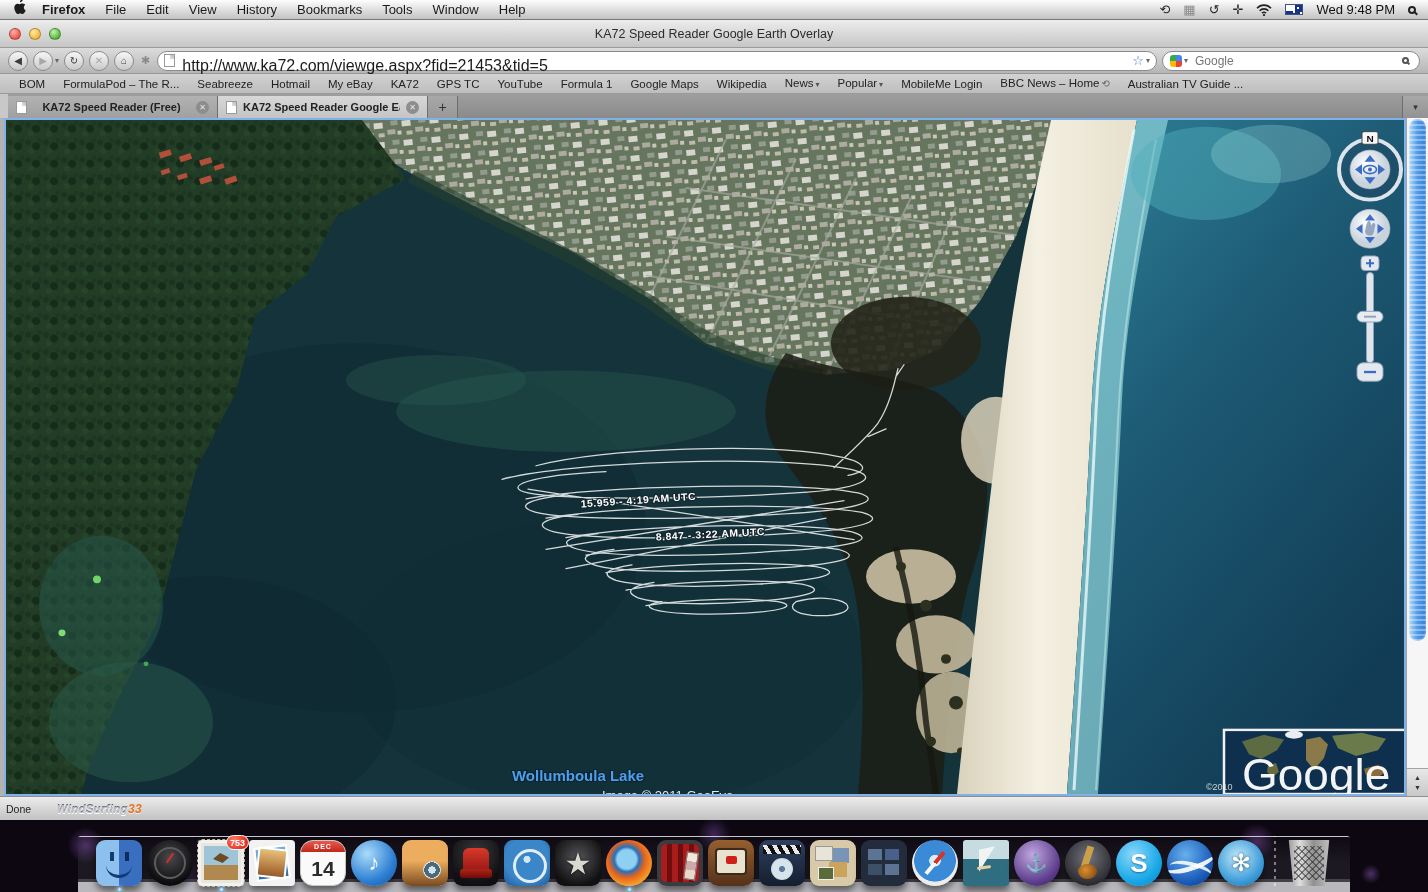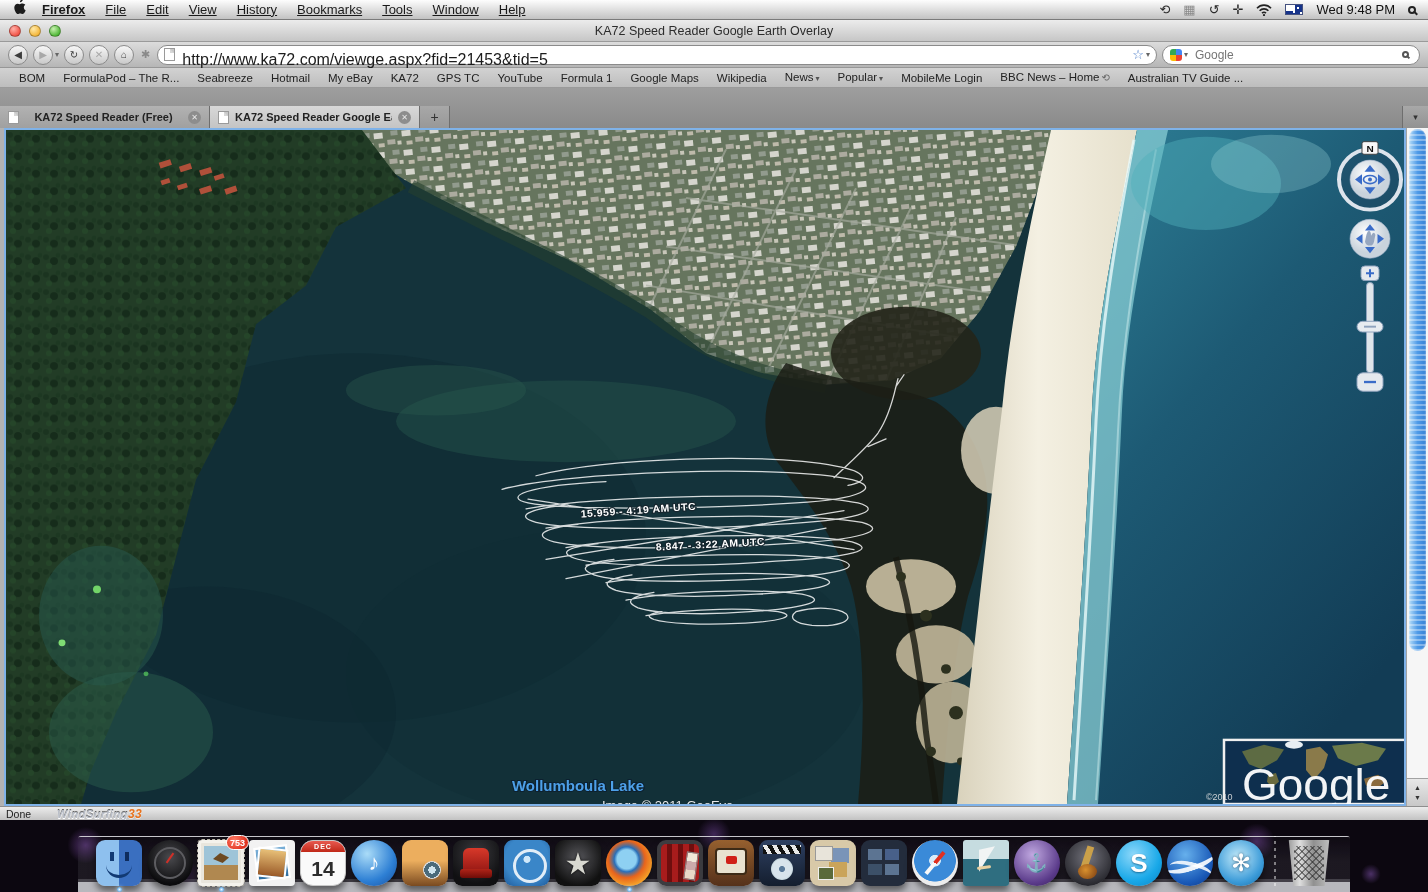--- a/index.html
+++ b/index.html
@@ -4,21 +4,21 @@
 <style>
   html,body{margin:0;padding:0;background:#000;}
   *{box-sizing:border-box;font-family:"Liberation Sans",sans-serif;}
   .screen{position:relative;width:1428px;height:892px;overflow:hidden;background:#0d080f;}
 
   
   .menubar{position:absolute;top:0;left:0;right:0;height:20px;
     background:linear-gradient(#fdfdfd,#d4d4d4 70%,#c2c2c2);
     border-bottom:1px solid #7a7a7a;display:flex;align-items:center;
     padding:0 8px;font-size:13px;color:#1a1a1a;z-index:50;}
-  .menubar .mitem{padding:0 10px;line-height:20px;text-decoration:underline;}
+  .menubar .mitem{padding:0 10px;line-height:20px;}
   .menubar .appname{font-weight:bold;}
   .menubar .spacer{flex:1;}
   .menubar .right{display:flex;align-items:center;gap:13px;margin-right:4px;}
   .micon{font-size:13px;color:#2a2a2a;line-height:20px;}
   .micon.dim{color:#8a8a8a;}
   .flag-au{width:18px;height:11px;background:#16338a;position:relative;border:1px solid #44517f;}
   .flag-au::before{content:"";position:absolute;left:0;top:0;width:9px;height:6px;
     background:
      linear-gradient(45deg,transparent 44%,#fff 44% 56%,transparent 56%),
      linear-gradient(-45deg,transparent 44%,#fff 44% 56%,transparent 56%),
@@ -28,21 +28,21 @@
     box-shadow:-4px 4px 0 #fff,3px 5px 0 #fff;}
   .clock{font-size:13px;color:#111;}
   .mag{width:8px;height:8px;border:2px solid #222;border-radius:50%;position:relative;display:inline-block;}
   .mag::after{content:"";position:absolute;width:5px;height:2px;background:#222;right:-4px;bottom:-2px;transform:rotate(45deg);}
 
   
   .window{position:absolute;top:20px;left:0;right:0;bottom:72px;display:flex;flex-direction:column;
     background:#c8c8c8;box-shadow:0 8px 20px rgba(0,0,0,.6);}
   .persona{position:absolute;top:0;right:30px;width:340px;height:92px;opacity:.4;pointer-events:none;z-index:0;}
 
-  .titlebar{position:relative;height:22px;background:linear-gradient(#ececec,#c6c6c6);
+  .titlebar{position:relative;height:28px;background:linear-gradient(#ececec,#c6c6c6);
     border-bottom:1px solid #9a9a9a;display:flex;align-items:center;z-index:1;}
   .lights{display:flex;gap:8px;margin-left:9px;}
   .light{width:12px;height:12px;border-radius:50%;border:1px solid rgba(0,0,0,.3);}
   .light.red{background:radial-gradient(circle at 35% 30%,#ffb0a8,#f2564a 70%);}
   .light.yellow{background:radial-gradient(circle at 35% 30%,#ffe9a8,#f5b83d 70%);}
   .light.green{background:radial-gradient(circle at 35% 30%,#c8f0b0,#53ba3a 70%);}
   .title{position:absolute;left:0;right:0;text-align:center;font-size:12.5px;color:#2c2c2c;}
 
   .navbar{position:relative;height:26px;background:linear-gradient(#dcdcdc,#b6b6b6);
     border-bottom:1px solid #979797;display:flex;align-items:center;gap:5px;padding:0 8px;z-index:1;}
@@ -66,22 +66,22 @@
   .smag{width:7px;height:7px;border:2px solid #555;border-radius:50%;position:relative;flex:0 0 auto;margin-right:3px;}
   .smag::after{content:"";position:absolute;width:4px;height:2px;background:#555;right:-3px;bottom:-2px;transform:rotate(45deg);}
 
   .bookmarksbar{height:20px;background:linear-gradient(#d2d2d2,#bdbdbd);border-bottom:1px solid #9a9a9a;
     display:flex;align-items:center;padding:0 10px;gap:0;font-size:11.5px;font-weight:normal;color:#222;
     position:relative;z-index:1;white-space:nowrap;overflow:hidden;}
   .bm{padding:0 9px;line-height:20px;}
   .bm .dd{font-size:8px;color:#555;margin-left:2px;}
   .feedglyph{font-size:10px;color:#666;margin-left:2px;}
 
-  .tabbar{height:40px;background:linear-gradient(#9e9e9e,#8a8a8a);display:flex;align-items:flex-end;
-    position:relative;z-index:1;}
+  .tabbar{height:24px;background:linear-gradient(#9e9e9e,#8a8a8a);display:flex;align-items:flex-end;
+    position:relative;z-index:1;margin-left:8px;}
   .tab{width:210px;height:22px;display:flex;align-items:center;gap:6px;padding:0 8px;
     border-right:1px solid #6e6e6e;font-size:11px;color:#222;}
   .tab.inactive{background:linear-gradient(#b2b2b2,#a0a0a0);}
   .tab.active{background:linear-gradient(#d8d8d8,#c4c4c4);}
   .tab .label{flex:1;text-align:center;overflow:hidden;white-space:nowrap;font-weight:bold;}
   .tab .close{width:13px;height:13px;border-radius:50%;background:#8d8d8d;color:#e8e8e8;font-size:8px;
     display:flex;align-items:center;justify-content:center;flex:0 0 auto;}
   .newtab{width:30px;height:22px;display:flex;align-items:center;justify-content:center;
     font-size:14px;color:#333;background:linear-gradient(#a8a8a8,#989898);border-right:1px solid #6e6e6e;}
   .tablist{margin-left:auto;width:26px;height:22px;display:flex;align-items:center;justify-content:center;
@@ -94,21 +94,21 @@
   .scrollcol{width:22px;background:#f6f6f6;border-left:1px solid #a2a2a2;position:relative;}
   .sb-thumb{position:absolute;top:1px;left:2px;right:2px;height:77%;border-radius:9px;
     background:linear-gradient(90deg,#b5dcf8,#4f9be8 50%,#3580d4);
     box-shadow:inset 0 0 2px rgba(255,255,255,.8);}
   .sb-thumb::after{content:"";position:absolute;inset:0;border-radius:9px;
     background:repeating-linear-gradient(0deg,rgba(255,255,255,.35) 0 2px,transparent 2px 5px);}
   .sb-btns{position:absolute;bottom:0;left:0;right:0;height:28px;background:linear-gradient(#e8e8e8,#c8c8c8);
     border-top:1px solid #a2a2a2;display:flex;flex-direction:column;align-items:center;justify-content:center;
     font-size:7px;color:#333;line-height:10px;}
 
-  .statusbar{height:14px;background:linear-gradient(#ececec,#c2c2c2);border-top:1px solid #8e8e8e;
+  .statusbar{height:24px;background:linear-gradient(#ececec,#c2c2c2);border-top:1px solid #8e8e8e;
     display:flex;align-items:center;font-size:10.5px;color:#222;padding:0 6px;gap:26px;}
   .wslogo{font-style:italic;font-weight:bold;font-size:11px;letter-spacing:.5px;}
   .wslogo i{color:#b9bec8;text-shadow:0 1px 0 #fff,0 -1px 0 #666;font-style:italic;margin-top:13px;}
   .wslogo b{color:#e87420;font-size:12px;text-shadow:0 1px 0 rgba(255,255,255,.6);}
 
   
   .desktopstrip{position:absolute;left:0;right:0;bottom:0;height:72px;background-color:#0c0710;
     background-image:
       radial-gradient(26px 26px at 6% 35%,rgba(150,90,200,.5),transparent 70%),
       radial-gradient(20px 20px at 13% 75%,rgba(120,60,170,.4),transparent 70%),

